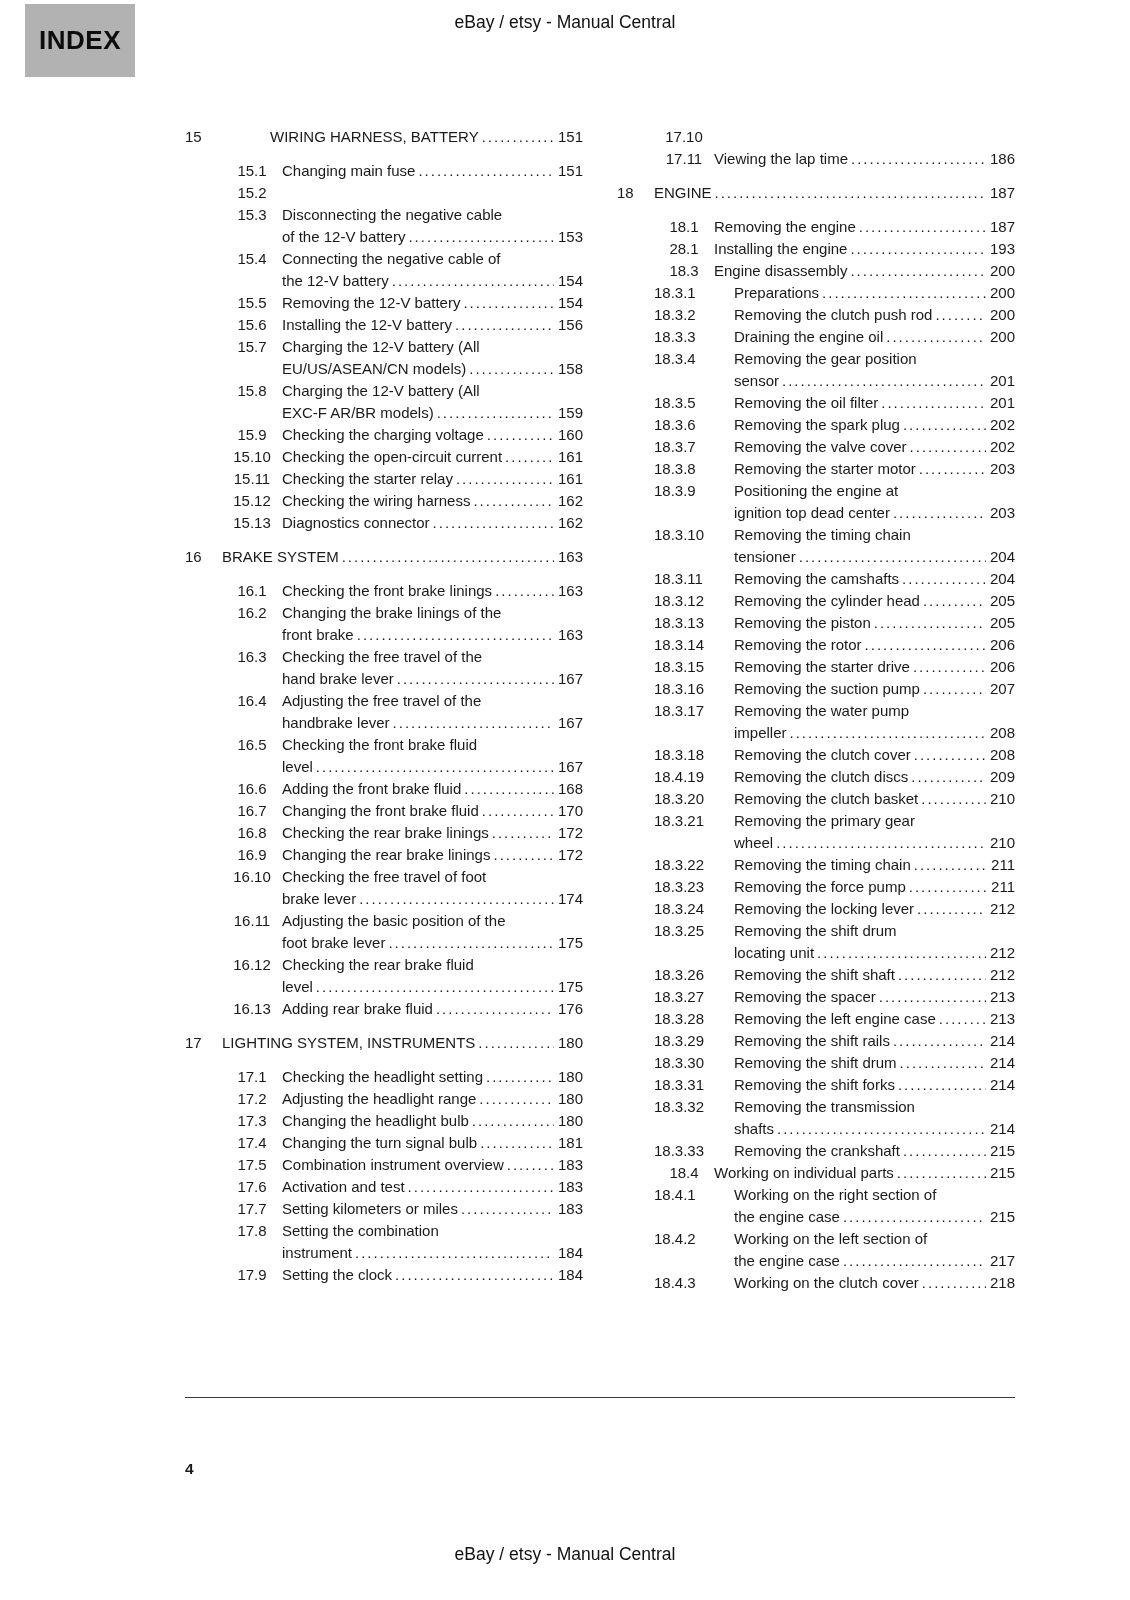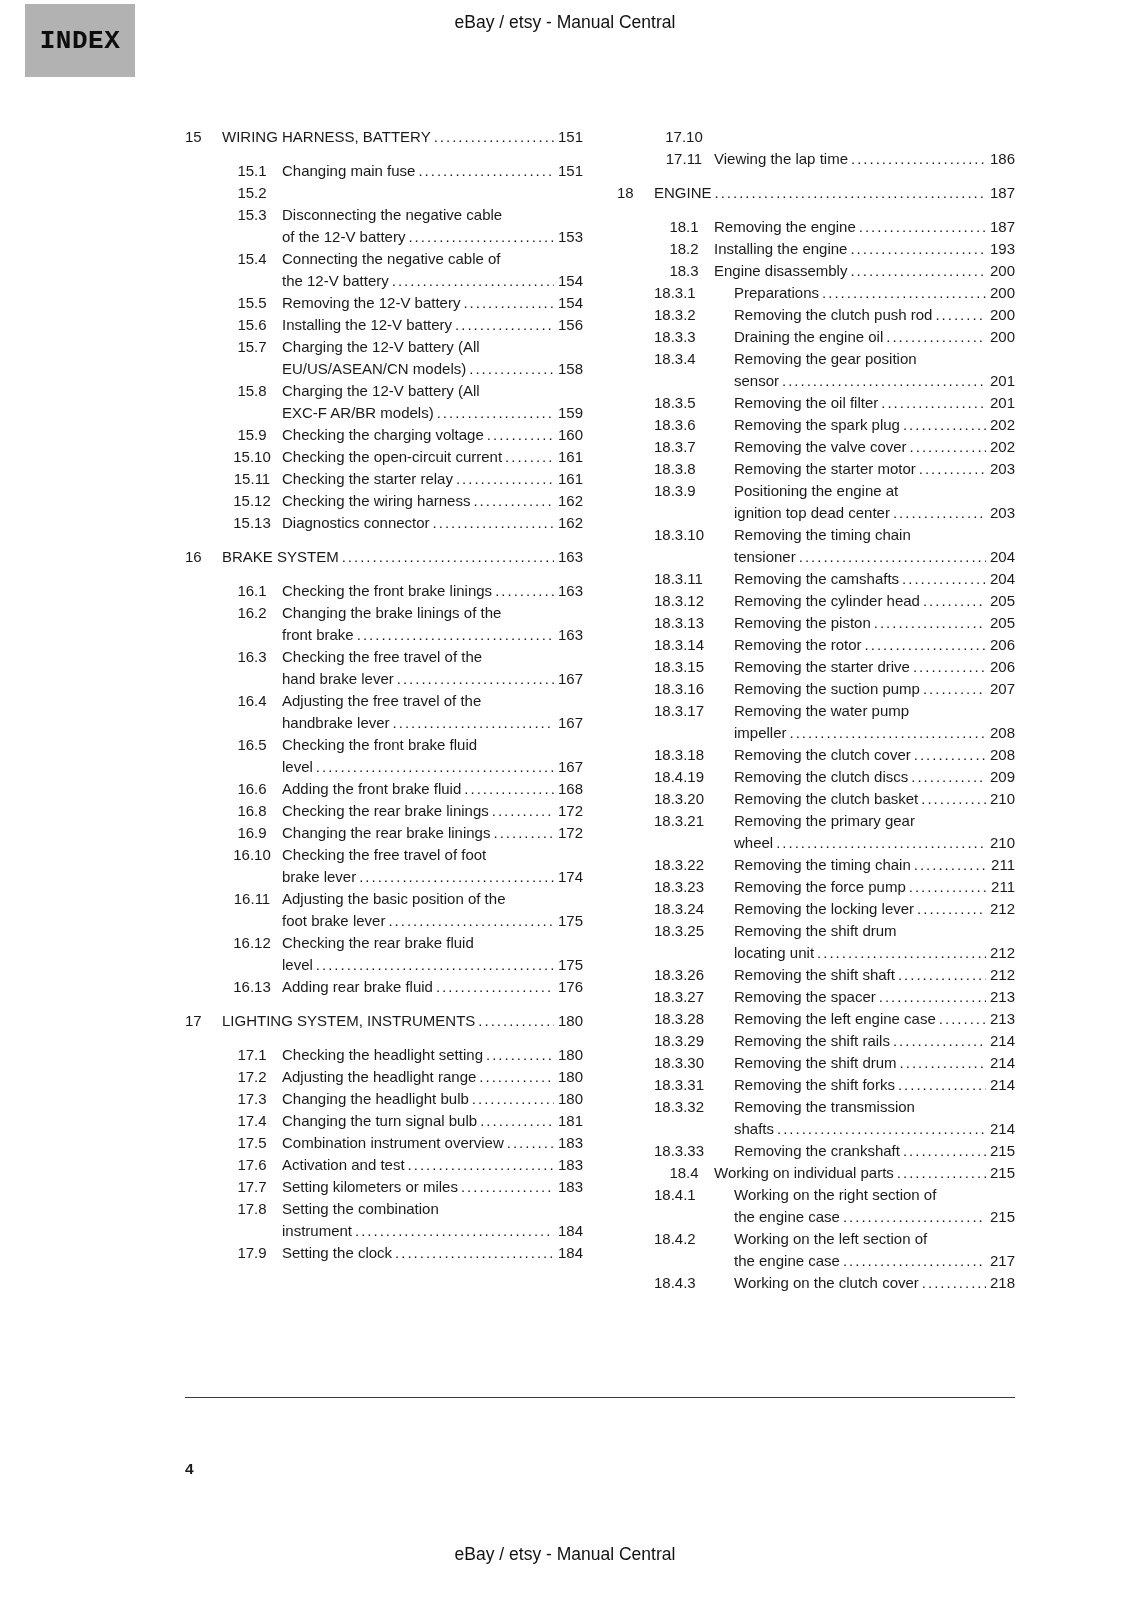--- a/index.html
+++ b/index.html
@@ -16,21 +16,20 @@
   .index-box {
     position: absolute;
     left: 25px;
     top: 4px;
     width: 110px;
     height: 73px;
     background: #b2b2b2;
     display: flex;
     align-items: center;
     justify-content: center;
-    font-family: Liberation Mono, monospace;
   }
   .index-box span {
     font-weight: bold;
     font-size: 26px;
     letter-spacing: 0.5px;
     color: #0d0d0d;
   }
   .header-title {
     position: absolute;
     top: 12px;
@@ -48,21 +47,21 @@
     display: flex;
     gap: 34px;
   }
   .col { width: 398px; }
   .entry {
     display: flex;
     font-size: 15px;
     line-height: 22px;
   }
   .entry.l0 { margin: 12px 0 12px 0; }
-  .entry.l0:first-child { margin-top: 0; }
+  .entry.l0:first-child { margin-top: 0; gap: 48px; }
   .entry.l0 .num { width: 37px; flex-shrink: 0; }
   .entry.l1 { padding-left: 37px; }
   .entry.l1 .num { width: 60px; flex-shrink: 0; text-align: center; }
   .entry.l2 { padding-left: 37px; }
   .entry.l2 .num { width: 80px; flex-shrink: 0; }
   .body { flex: 1; min-width: 0; }
   .line.last { display: flex; align-items: baseline; }
   .line.last .t { white-space: nowrap; }
   .leader {
     flex: 1;
@@ -322,20 +321,30 @@
           <span class="num">16.6</span>
           <div class="body">
             <div class="line last">
               <span class="t">Adding the front brake fluid</span>
               <span class="leader"></span>
               <span class="pagenum">168</span>
             </div>
           </div>
         </div>
         <div class="entry l1">
+          <span class="num">16.7</span>
+          <div class="body">
+            <div class="line last">
+              <span class="t">Changing the front brake fluid</span>
+              <span class="leader"></span>
+              <span class="pagenum">170</span>
+            </div>
+          </div>
+        </div>
+        <div class="entry l1">
           <span class="num">16.8</span>
           <div class="body">
             <div class="line last">
               <span class="t">Checking the rear brake linings</span>
               <span class="leader"></span>
               <span class="pagenum">172</span>
             </div>
           </div>
         </div>
         <div class="entry l1">
@@ -521,21 +530,21 @@
           <span class="num">18.1</span>
           <div class="body">
             <div class="line last">
               <span class="t">Removing the engine</span>
               <span class="leader"></span>
               <span class="pagenum">187</span>
             </div>
           </div>
         </div>
         <div class="entry l1">
-          <span class="num">18.2</span>
+          <span class="num">28.1</span>
           <div class="body">
             <div class="line last">
               <span class="t">Installing the engine</span>
               <span class="leader"></span>
               <span class="pagenum">193</span>
             </div>
           </div>
         </div>
         <div class="entry l1">
           <span class="num">18.3</span>

